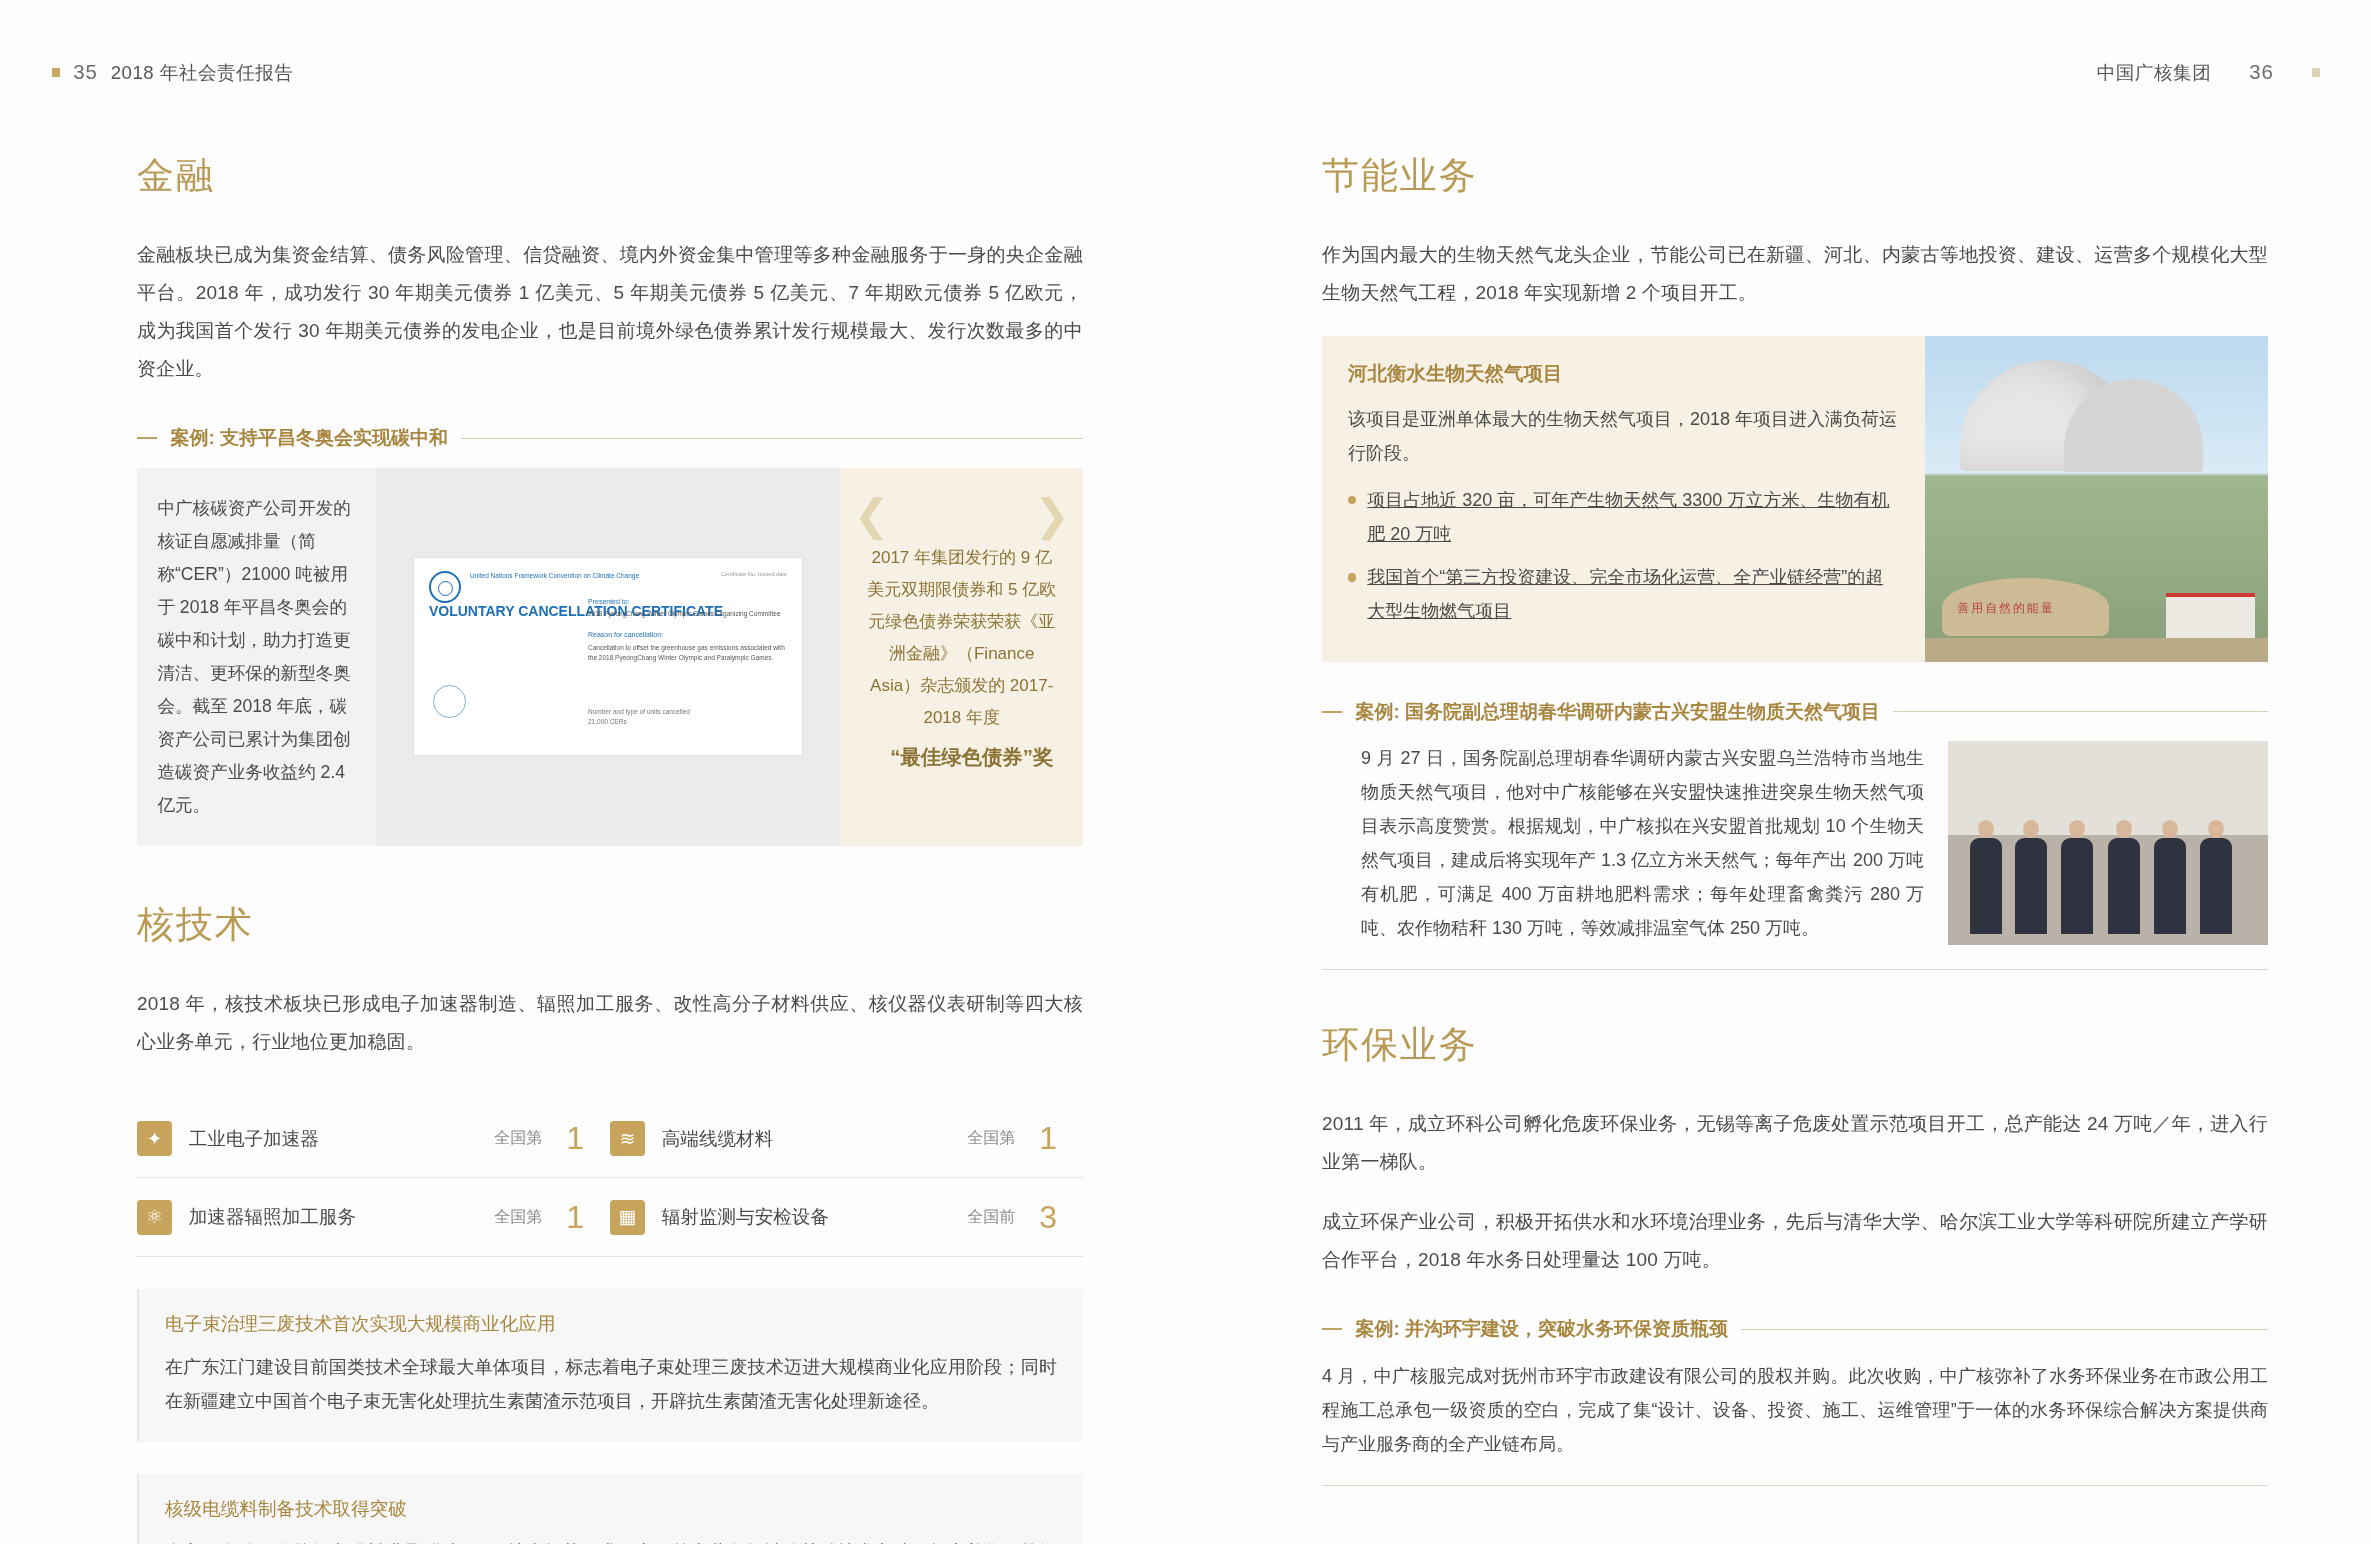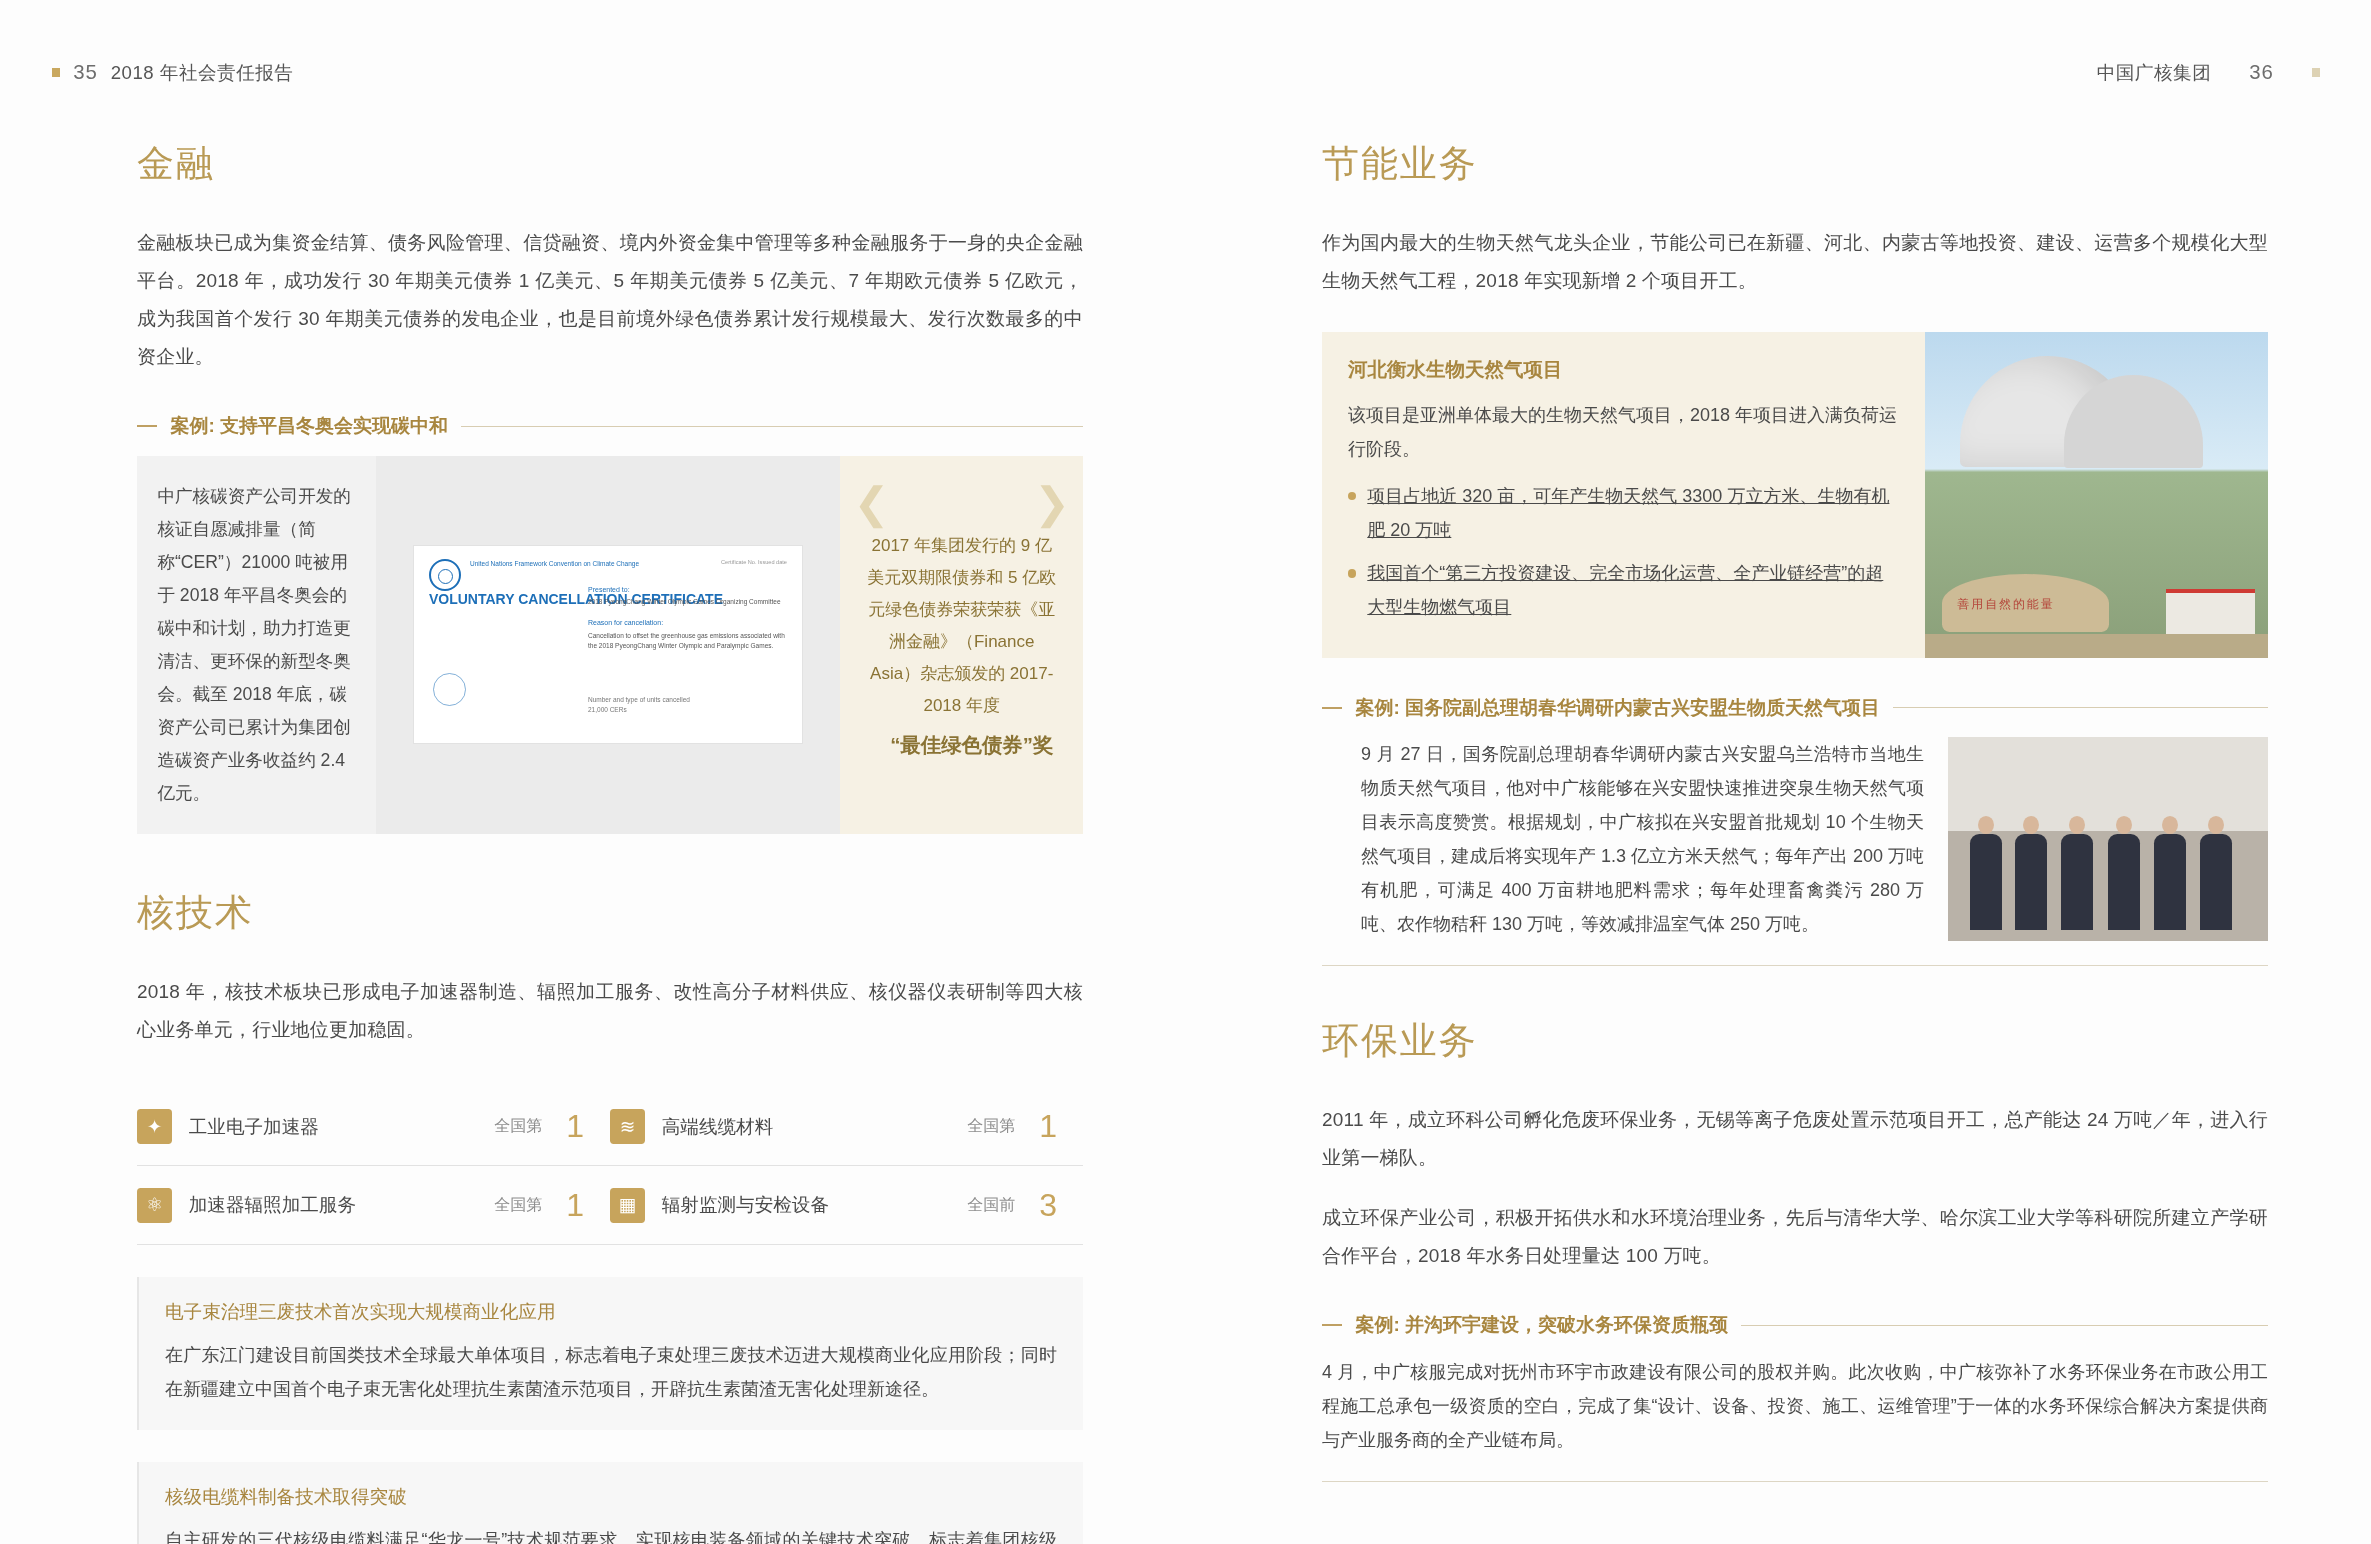--- a/index.html
+++ b/index.html
@@ -50,21 +50,21 @@
     position: absolute;
     top: 139px;
     width: 946px;
   }
   .col-left { left: 137px; }
   .col-right { left: 1322px; }
   h2.sec {
     font-size: 37px;
     color: #b99a55;
     font-weight: normal;
-    margin: 0 0 35px 0;
+    margin: 12px 0 35px 0;
     letter-spacing: 1.9px;
   }
   p.body {
     font-size: 19px;
     line-height: 38px;
     color: #4a4a4a;
     margin: 0 0 22px 0;
     text-align: justify;
     letter-spacing: 0.2px;
   }
@@ -204,21 +204,21 @@
     background: #f7f7f7;
     padding: 22px 26px 24px 26px;
     margin-top: 32px;
     border-left: 2.8px solid #e6e6e6;
   }
   .hl-title {
     font-size: 18.6px; color: #a8863f; margin-bottom: 13px;
   }
   .hl-body { font-size: 18px; line-height: 34px; color: #4a4a4a; text-align: justify;}
   
-  .proj-row { display: flex; gap: 0; margin-top: 32px; align-items: stretch;}
+  .proj-row { display: flex; gap: 0; margin-top: 24px; align-items: stretch;}
   .proj-card {
     width: 612px;
     background: #f6f1e4;
     padding: 24px 26px 24px 26px;
   }
   .proj-title {
     font-size: 19.5px; color: #a8863f; font-weight: bold; margin-bottom: 15px;
   }
   .proj-p { font-size: 18px; line-height: 34px; color: #4a4a4a; margin: 0 0 13px 0;}
   .proj-li {

